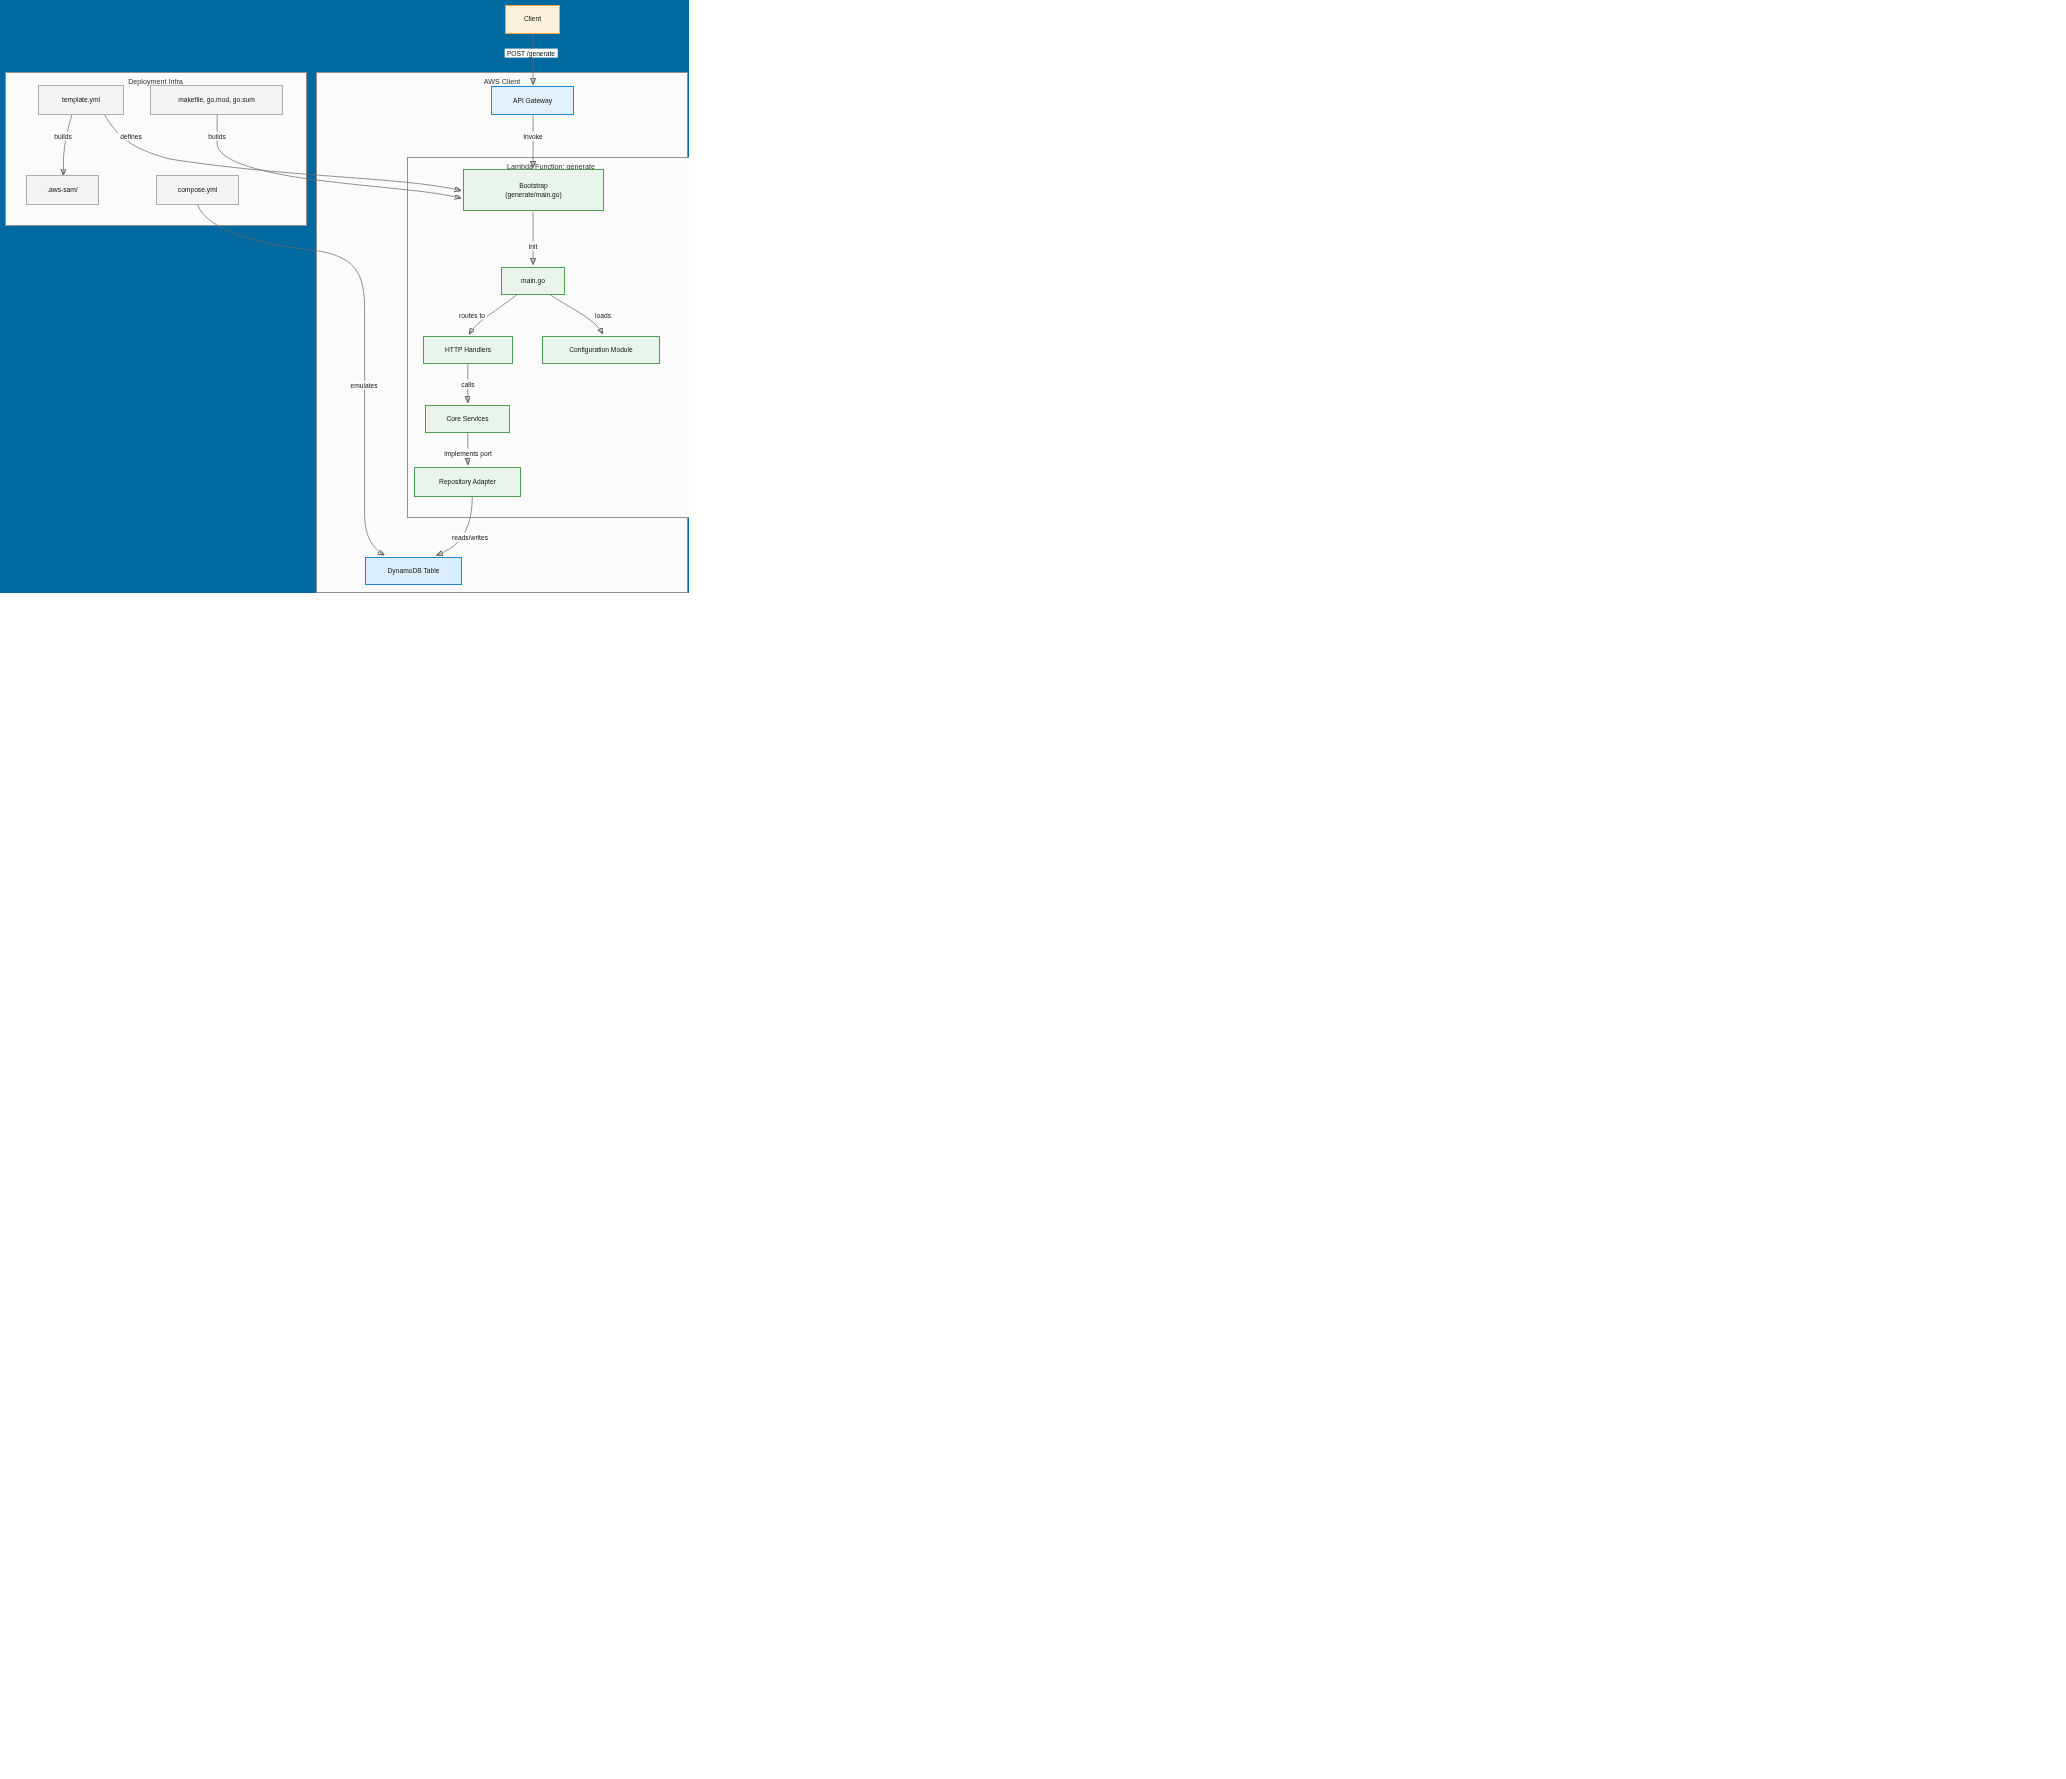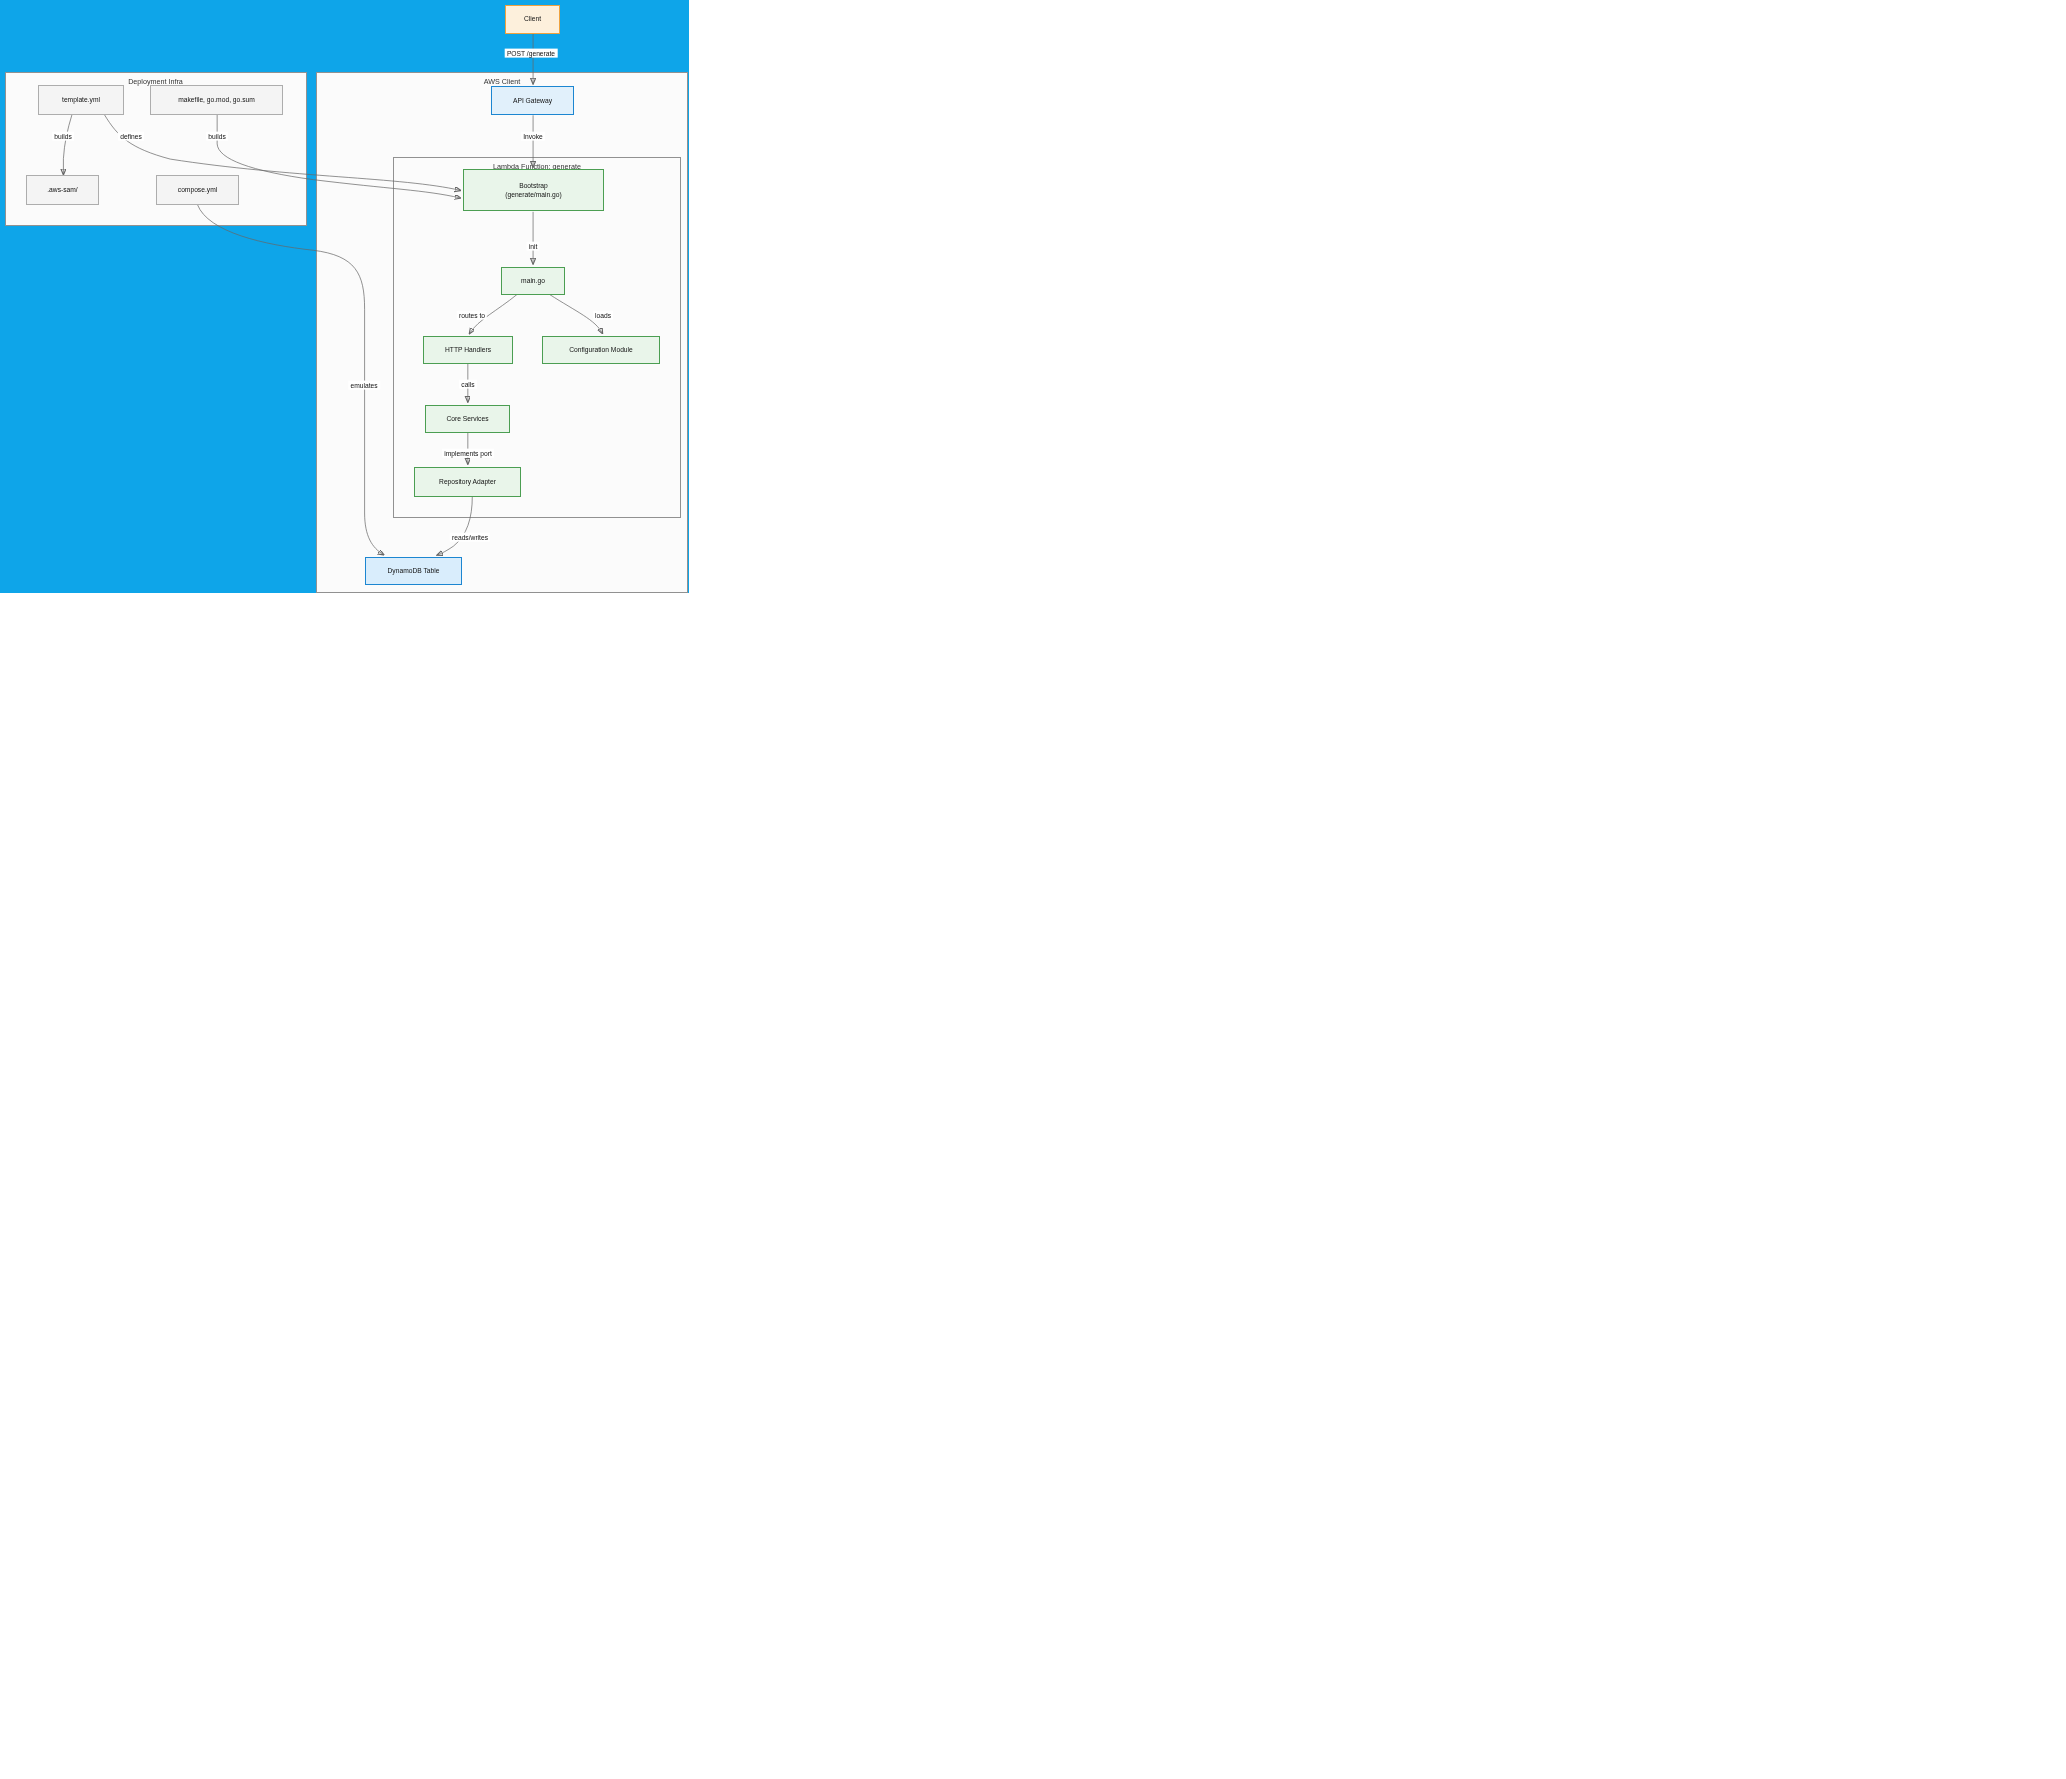--- a/index.html
+++ b/index.html
@@ -1,17 +1,17 @@
 <!DOCTYPE html>
 <html style="font-size:7.2px"><head>
 <meta charset="utf-8">
 <style>
   html,body{margin:0;padding:0;background:#ffffff;}
   body{font-family:"Liberation Sans", sans-serif; color:#1a1a1a;}
-  .canvas{position:relative;width:689px;height:593px;background:#0ea5e9;overflow:hidden;}
+  .canvas{position:relative;width:689px;height:593px;background:#0369a1;overflow:hidden;}
 
   .subgraph{position:absolute;background:#fbfbfb;border:0.7px solid #919191;z-index:1;box-sizing:border-box;}
   .subgraph .sg-title{position:absolute;top:3.6px;left:0;width:100%;text-align:center;
      font-size:7.2px;color:#333;z-index:2;}
 
   svg.edges{position:absolute;left:0;top:0;z-index:3;}
   svg.edges path{fill:none;stroke:#666666;stroke-width:1.6px;}
 
   .node{position:absolute;z-index:4;display:flex;flex-direction:column;align-items:center;
      justify-content:center;text-align:center;font-size:6.7px;line-height:1.35;
@@ -31,21 +31,21 @@
 <div class="canvas">
 
   <div class="subgraph" style="left:4.5px;top:72px;width:302px;height:154px;">
     <div class="sg-title">Deployment Infra</div>
   </div>
 
   <div class="subgraph" style="left:316px;top:72px;width:372px;height:521px;">
     <div class="sg-title">AWS Client</div>
   </div>
 
-  <div class="subgraph" style="left:393px;top:157px;width:288px;height:361px;">
+  <div class="subgraph" style="left:407px;top:157px;width:288px;height:361px;">
     <div class="sg-title">Lambda Function: generate</div>
   </div>
 
   <svg class="edges" width="689" height="593" viewBox="0 0 1540 1327">
     <defs>
       <marker id="arrow" orient="auto" markerWidth="9" markerHeight="9" refX="7.5" refY="3.5">
         <path d="M0,0 L8.5,3.5 L0,7 z" fill="#666666" stroke="none"></path>
       </marker>
     </defs>
     <path d="M1192,74 L1192,187" marker-end="url(#arrow)"></path>

